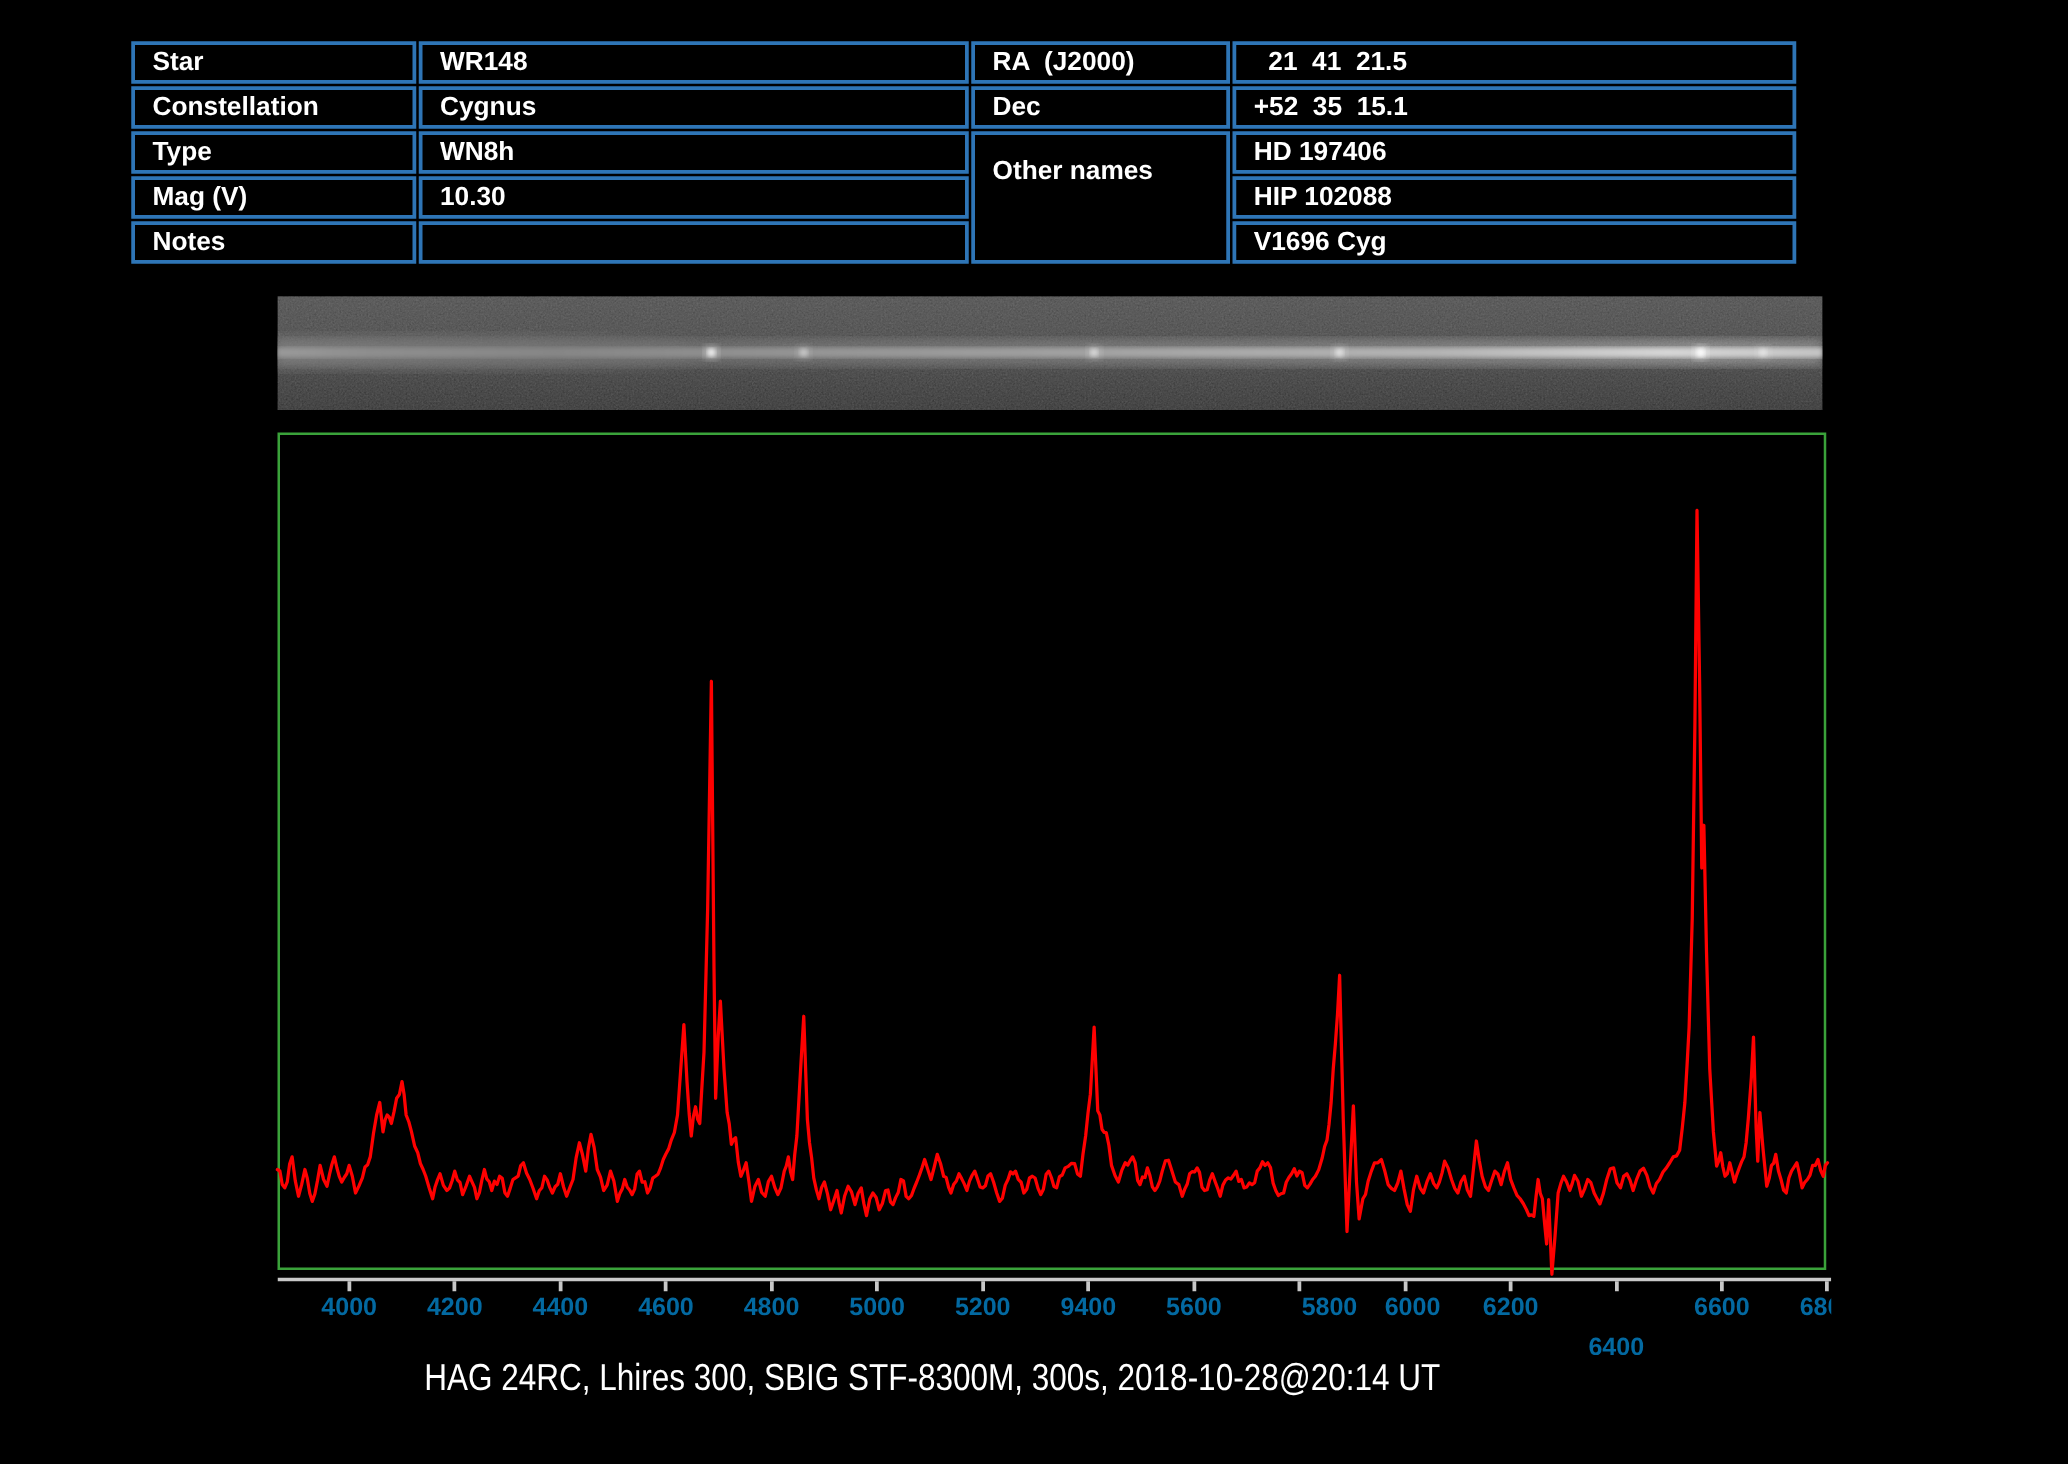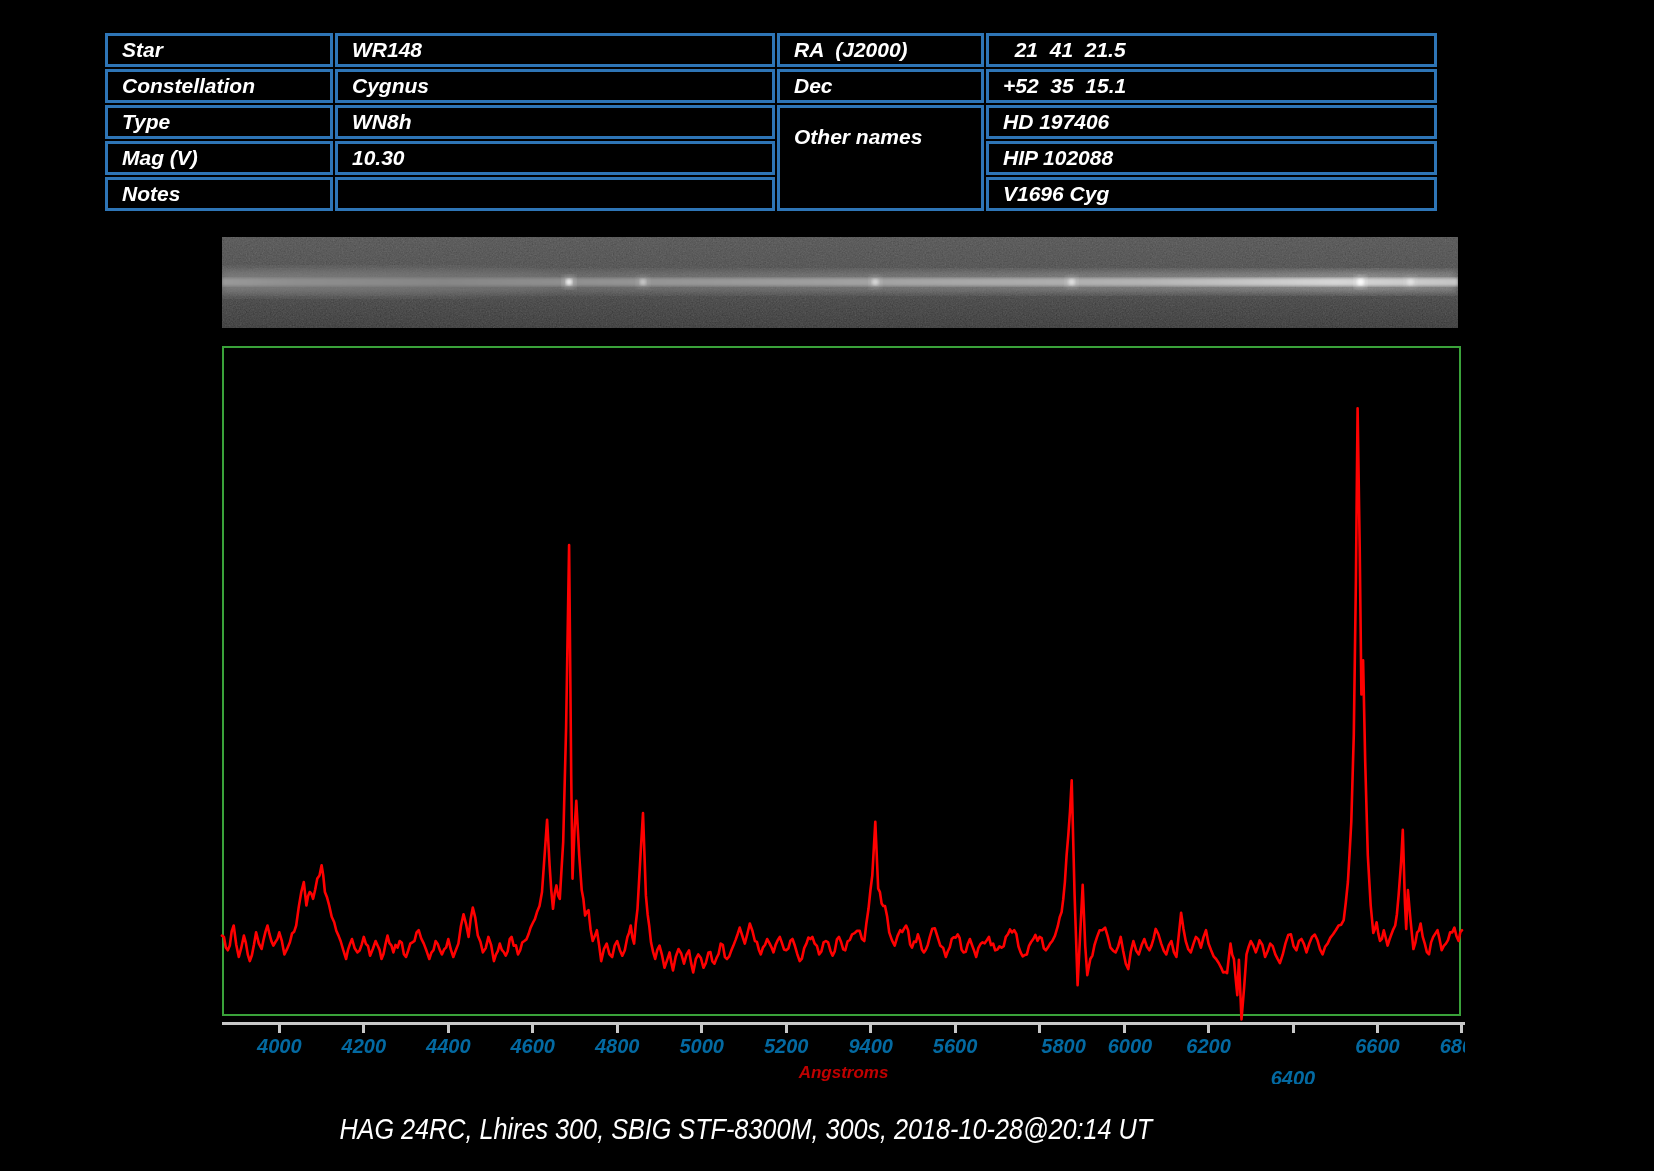--- a/index.html
+++ b/index.html
@@ -1,17 +1,17 @@
 <!DOCTYPE html>
 <html><head>
 <meta charset="utf-8">
 <style>
   html,body{margin:0;padding:0;background:#000;}
   .stage{position:relative;width:1492px;height:1171px;background:#000;overflow:hidden;
-         font-family:"Liberation Sans",sans-serif;font-style:italic;}
+         font-family:"Liberation Sans",sans-serif;}
   
   table.info{position:absolute;left:103px;top:31px;border-collapse:separate;border-spacing:2px;
              table-layout:fixed;}
   table.info td{border:3px solid #2E75B6;color:#fff;font-weight:bold;font-size:21px;
                 height:28px;padding:0 6px 0 14px;white-space:pre;vertical-align:middle;
                 overflow:hidden;}
   
   .strip{position:absolute;left:222px;top:237px;width:1236px;height:91px;}
   
   .plot{position:absolute;left:222px;top:346px;width:1239px;height:670px;
@@ -19,21 +19,21 @@
   .plot svg{position:absolute;left:0;top:0;overflow:visible;}
   
   .xaxis{position:absolute;left:222px;top:1022px;width:1243px;height:62px;overflow:hidden;}
   .xaxis .axline{position:absolute;left:0;top:0;width:100%;height:3px;background:#c8c8c8;}
   .xaxis .tick{position:absolute;top:3px;width:3px;height:8px;background:#c8c8c8;}
   .xaxis .ticklab{position:absolute;top:13px;transform:translateX(-50%);
                   font-weight:bold;font-size:20px;color:#0369a1;white-space:nowrap;}
   .ang{position:absolute;left:0;top:41px;width:100%;text-align:center;
        font-weight:bold;font-size:17px;color:#c00000;}
   
-  .caption{position:absolute;left:0;top:1112px;width:100%;text-align:center;color:#fff;
+  .caption{position:absolute;left:0;top:1086px;width:100%;text-align:center;color:#fff;
            font-size:30px;font-weight:500;}
   .caption span{display:inline-block;transform:scaleX(0.84);white-space:pre;}
 </style>
 </head>
 <body>
 
 <div class="stage">
 
   <table class="info">
     <colgroup>
@@ -142,21 +142,20 @@
   </div>
 
   <div class="plot">
     <svg id="plotsvg" width="1235" height="666" viewBox="0 0 1235 666">
       <path id="spec" fill="none" stroke="#ff0000" stroke-width="2.6" stroke-linejoin="round" stroke-linecap="round" d="M-2.1 587.6L-0.1 588.8L1.8 599.6L3.8 602.3L5.8 597.5L7.7 583.3L9.7 577.5L12.2 596.5L14.8 609.0L17.3 599.7L19.9 587.6L21.8 594.6L23.8 606.6L25.8 613.1L27.9 607.2L30.0 596.5L32.1 584.3L34.8 595.4L37.6 601.0L39.6 591.5L41.5 583.6L43.5 577.5L45.5 586.2L47.4 593.1L49.4 597.6L51.4 594.0L53.4 591.0L55.3 584.3L57.9 593.2L60.4 606.4L63.1 600.9L65.9 594.3L68.0 585.6L70.1 583.8L72.2 577.5L74.8 558.6L77.3 544.0L79.8 534.0L82.4 557.5L84.1 547.9L85.7 544.0L87.4 545.7L89.1 550.8L91.2 541.5L93.3 530.6L95.5 527.6L97.6 517.3L99.3 527.8L100.9 544.0L103.1 549.6L105.2 557.5L107.7 568.8L110.2 574.2L112.3 582.8L114.5 587.6L116.6 593.0L119.3 602.2L122.1 611.0L124.0 601.8L126.0 595.9L128.0 591.0L130.7 600.3L133.5 604.4L135.6 602.5L137.7 596.6L139.8 588.9L141.9 595.9L144.0 598.0L146.1 607.7L148.9 600.8L151.6 593.0L153.6 597.5L155.6 601.9L157.5 611.0L159.5 606.1L161.5 596.1L163.5 587.6L165.4 595.1L167.4 597.4L169.4 604.4L171.5 596.9L173.6 599.6L175.7 593.0L177.8 594.7L179.9 606.2L182.0 609.0L184.2 602.5L186.3 595.7L188.4 594.3L190.5 592.9L192.6 584.4L194.7 582.2L197.2 590.4L199.8 595.6L202.5 602.8L205.3 611.0L207.4 604.6L209.5 602.2L211.6 593.0L213.7 595.9L215.8 601.9L217.9 606.4L220.1 601.4L222.2 599.4L224.3 591.0L226.8 601.4L229.3 609.0L231.9 602.0L234.4 595.6L236.9 578.3L239.5 566.2L242.0 575.8L244.6 588.9L246.7 570.7L248.8 559.5L251.3 569.9L253.8 587.6L256.4 593.7L258.9 604.4L261.7 600.1L264.4 588.9L267.1 596.8L269.9 613.1L271.9 606.7L273.8 603.1L275.8 595.6L277.8 601.8L279.7 604.0L281.7 607.7L283.7 603.3L285.7 591.2L287.6 588.9L289.7 597.7L291.9 597.4L294.0 606.4L296.1 602.5L298.2 594.5L300.3 593.0L302.4 591.4L304.5 586.3L306.6 579.6L308.8 575.0L310.9 571.1L313.0 564.1L315.5 558.0L318.0 544.0L320.6 507.2L323.1 471.7L325.6 517.3L327.3 542.6L329.0 560.8L330.7 545.3L332.4 537.4L334.1 547.4L335.8 550.8L337.5 521.9L339.2 493.8L342.1 379.9L345.1 197.0L347.2 426.8L348.5 530.6L350.6 480.4L352.3 452.9L355.2 507.2L357.7 542.0L359.4 551.1L361.1 567.5L362.8 563.8L364.5 562.1L366.6 581.5L368.7 593.0L370.8 588.1L372.9 582.2L375.1 597.1L377.2 613.1L379.9 601.2L382.7 595.6L385.4 606.0L388.2 609.0L390.7 597.3L393.2 593.0L395.8 601.9L398.3 607.7L400.8 602.2L403.4 588.9L405.0 584.9L406.7 577.5L408.4 589.4L410.1 595.6L411.8 575.5L413.5 560.8L416.5 507.2L419.0 465.0L421.9 547.4L423.6 566.2L425.3 578.3L427.0 594.3L429.1 603.9L431.2 611.0L433.3 601.9L435.5 597.6L438.0 607.1L440.5 619.8L443.1 612.2L445.6 604.4L447.3 614.5L449.0 622.4L451.7 608.8L454.5 601.0L457.2 605.5L460.0 615.7L462.5 606.6L465.0 602.3L467.1 614.9L469.2 624.5L471.8 611.2L474.3 606.4L476.9 610.0L479.4 619.8L481.9 614.8L484.5 604.4L486.4 604.0L488.4 613.5L490.4 615.7L492.5 610.1L494.6 606.0L496.7 595.6L498.8 596.8L500.9 609.1L503.0 611.0L505.2 608.4L507.3 602.6L509.4 597.6L511.5 592.1L513.6 586.2L515.7 579.6L518.2 587.5L520.8 595.6L523.3 586.0L525.8 575.5L528.4 582.8L530.9 593.0L532.9 593.9L534.9 601.9L536.8 606.4L538.9 599.6L541.1 596.8L543.2 591.0L545.3 594.9L547.4 599.1L549.5 604.4L551.6 596.9L553.7 592.2L555.8 588.9L557.9 594.9L560.1 601.6L562.2 602.3L564.3 600.6L566.4 592.8L568.5 591.0L570.9 597.8L573.3 606.2L575.7 613.1L577.9 610.6L580.2 600.1L582.4 595.6L584.4 589.5L586.4 591.1L588.4 588.9L590.6 595.5L592.9 597.8L595.1 606.4L597.4 603.4L599.6 594.4L601.9 593.0L604.1 594.4L606.4 602.7L608.6 607.7L610.7 603.4L612.9 591.4L615.0 588.9L617.1 594.0L619.2 601.3L621.3 602.3L623.6 593.3L625.8 592.0L628.1 586.3L630.6 585.1L633.1 582.7L635.7 582.9L638.0 591.1L640.3 593.0L642.4 575.2L644.5 560.8L646.4 542.5L648.3 527.3L651.3 473.7L654.2 540.7L655.9 544.0L657.6 555.4L659.3 557.9L661.0 558.1L663.1 568.2L665.2 584.3L668.0 592.4L670.7 597.6L673.5 588.1L676.2 582.2L678.2 584.1L680.2 580.4L682.1 577.5L684.1 582.3L686.1 596.3L688.0 599.7L690.0 593.6L692.0 594.0L693.9 586.3L695.9 592.3L697.9 601.5L699.9 604.4L701.8 601.7L703.8 596.9L705.8 588.9L708.3 580.7L710.8 580.2L713.6 589.0L716.3 597.6L719.1 599.7L721.8 609.0L723.8 603.3L725.8 599.2L727.7 591.0L729.7 589.3L731.7 589.6L733.7 586.3L735.6 589.9L737.6 601.8L739.6 604.4L741.7 603.8L743.8 595.9L745.9 591.0L748.0 597.0L750.1 602.6L752.2 609.0L754.3 600.1L756.5 596.0L758.6 594.3L760.7 595.3L762.8 592.2L764.9 588.9L767.0 597.1L769.1 595.5L771.2 602.3L773.4 601.6L775.5 598.3L777.6 599.7L779.7 598.2L781.8 588.9L783.9 586.3L786.0 581.4L788.1 584.4L790.2 582.2L792.4 586.1L794.5 598.5L796.6 604.4L798.7 608.4L800.8 607.0L802.9 606.4L805.0 597.8L807.1 594.0L809.3 591.0L811.4 586.9L813.5 592.8L815.6 588.9L817.7 590.2L819.8 600.3L821.9 602.3L824.0 599.3L826.1 595.6L828.3 593.0L831.0 587.7L833.8 578.2L835.7 569.2L837.6 564.1L839.2 551.7L840.9 534.0L842.6 507.1L844.3 487.1L846.0 463.4L847.7 432.2L850.6 547.4L853.6 637.2L856.1 587.6L858.7 536.7L861.2 597.6L863.3 627.1L866.3 611.0L868.4 607.6L870.5 597.0L873.0 589.1L875.6 582.2L878.3 582.2L881.1 579.6L883.8 588.7L886.5 599.7L889.1 602.7L891.6 604.4L894.2 598.4L896.7 588.9L899.2 602.9L901.8 615.7L904.3 621.1L906.8 603.7L909.4 593.0L912.1 602.4L914.8 606.4L917.6 597.3L920.3 591.0L922.9 598.7L925.4 602.3L927.5 597.6L929.6 590.5L931.7 580.9L934.5 586.5L937.2 595.6L939.8 602.7L942.3 606.4L944.8 597.4L947.4 593.0L949.9 604.1L952.4 609.0L954.8 586.8L957.1 564.8L959.4 580.4L961.7 593.0L964.3 601.3L966.8 604.4L969.3 596.4L971.9 588.9L974.4 591.4L976.9 599.7L979.5 589.1L982.0 582.2L984.5 595.5L987.1 602.3L989.6 608.3L992.1 611.0L994.7 615.0L997.2 619.8L999.2 624.5L1001.1 623.9L1003.1 625.1L1004.8 609.6L1006.5 595.6L1008.2 606.6L1009.9 611.0L1011.6 629.9L1013.3 647.2L1014.9 611.7L1017.5 671.4L1020.0 641.2L1022.5 606.4L1024.7 598.7L1026.8 593.0L1029.3 597.6L1031.8 604.4L1033.7 599.1L1035.6 592.3L1038.4 597.0L1041.1 609.0L1043.7 603.1L1046.2 595.6L1048.7 598.1L1051.3 606.4L1053.6 610.9L1055.9 615.1L1058.7 606.7L1061.4 595.6L1064.2 587.1L1066.9 586.3L1069.6 598.3L1072.4 602.3L1074.9 593.1L1077.5 591.0L1080.0 596.1L1082.5 604.4L1085.3 595.5L1088.0 588.9L1090.8 586.6L1093.5 592.3L1096.0 601.3L1098.6 606.4L1101.1 598.8L1103.6 595.6L1106.4 589.6L1109.1 586.3L1111.9 582.0L1114.6 577.5L1117.2 576.7L1119.7 572.2L1121.8 554.5L1123.9 534.0L1125.6 504.9L1127.3 473.7L1129.8 386.6L1131.9 232.5L1133.6 60.3L1135.7 199.0L1137.4 346.4L1139.1 312.2L1141.2 413.4L1143.8 507.2L1146.7 557.5L1149.3 584.9L1150.9 580.9L1152.6 574.2L1154.3 585.6L1156.0 593.0L1157.9 590.9L1159.8 582.2L1161.7 589.8L1163.6 597.6L1165.5 591.5L1167.4 586.3L1169.3 581.3L1171.2 577.5L1172.9 566.2L1174.6 547.4L1177.1 513.9L1178.8 481.7L1180.9 554.1L1182.2 580.9L1183.9 542.0L1186.4 570.9L1189.4 601.0L1191.3 594.9L1193.2 584.3L1194.9 582.6L1196.6 575.5L1198.7 588.6L1200.8 595.6L1202.9 604.2L1205.0 606.4L1207.1 594.4L1209.2 588.9L1211.3 585.6L1213.5 582.2L1215.6 591.4L1217.7 602.3L1219.8 597.9L1221.9 595.6L1224.0 592.1L1226.1 584.3L1228.2 584.4L1230.4 579.6L1232.5 588.2L1234.6 593.0L1236.3 584.3L1238.0 582.2"></path>
     </svg>
   </div>
 
   <div class="xaxis" id="xaxis">
     <div class="axline"></div>
-    <div class="ang">Angstroms</div>
   <div class="tick" style="left: 55.83px;"></div>
       <div class="ticklab" style="left: 57.33px;">4000</div>
       <div class="tick" style="left: 140.303px;"></div>
       <div class="ticklab" style="left: 141.803px;">4200</div>
       <div class="tick" style="left: 224.777px;"></div>
       <div class="ticklab" style="left: 226.277px;">4400</div>
       <div class="tick" style="left: 309.25px;"></div>
       <div class="ticklab" style="left: 310.75px;">4600</div>
       <div class="tick" style="left: 393.723px;"></div>
       <div class="ticklab" style="left: 395.223px;">4800</div>

